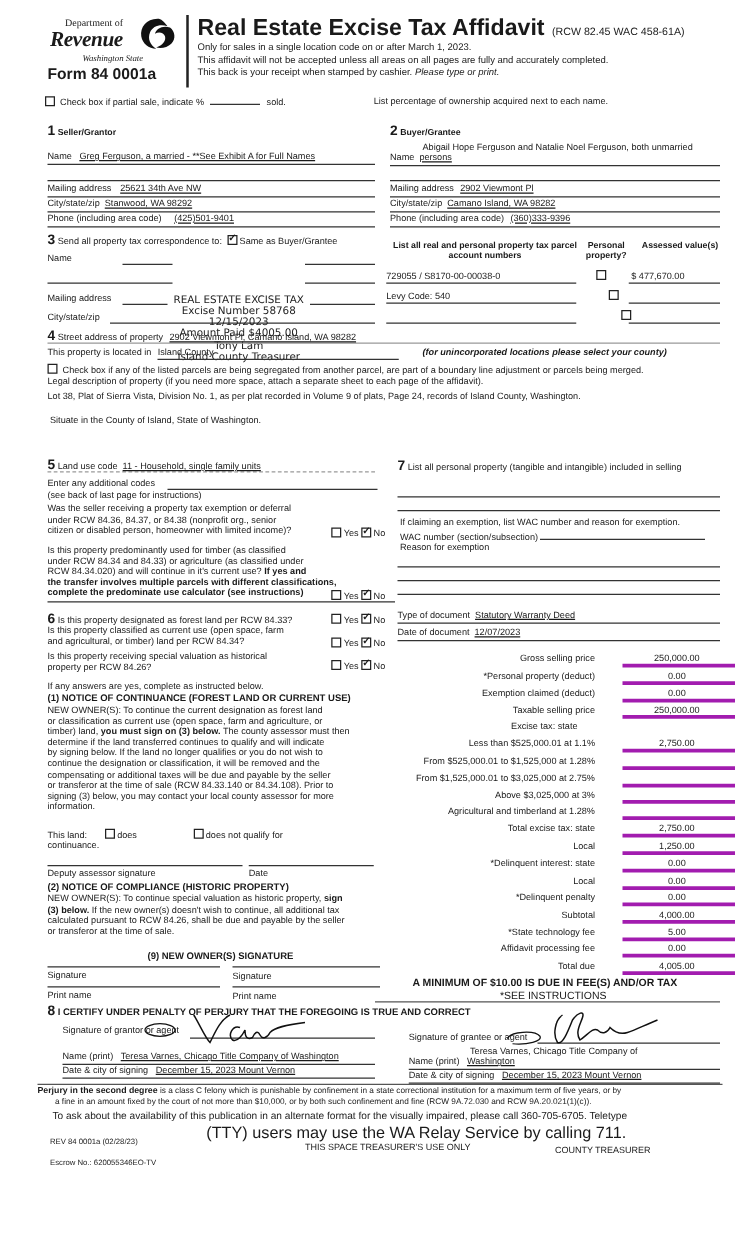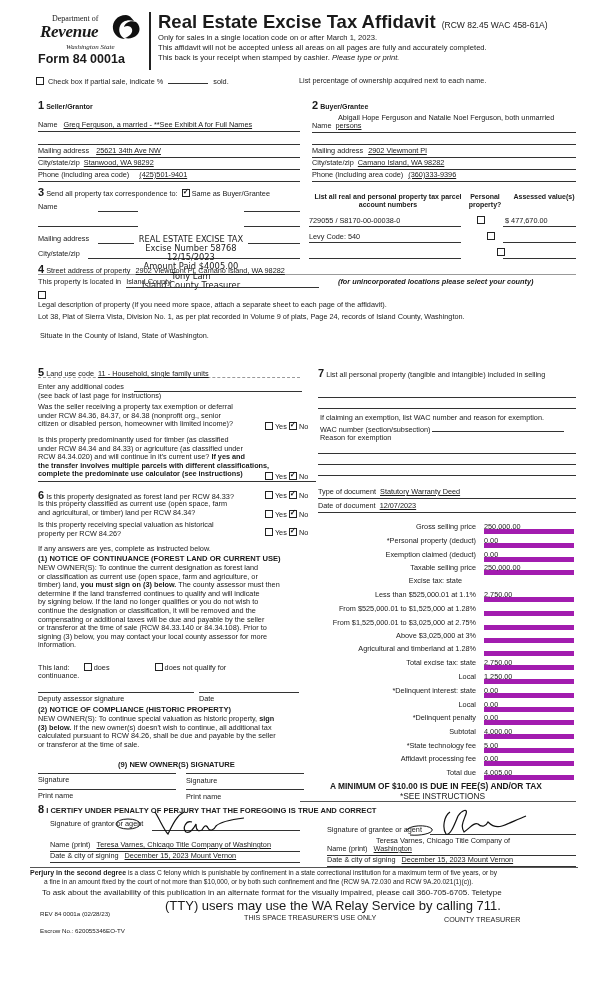--- a/index.html
+++ b/index.html
@@ -8,21 +8,21 @@
   .abs { position: absolute; }
   .ul { border-bottom: 1px solid #333; }
   .bold { font-weight: bold; }
   .secnum { font-size: 11px; font-weight: bold; }
   .cb { display: inline-block; width: 8px; height: 8px; border: 1px solid #222; vertical-align: -1px; position: relative; background: #fff; }
   .cb.checked::after { content: "✓"; position: absolute; left: 0px; top: -3px; font-size: 8px; font-weight: bold; }
   .yn { position: absolute; font-size: 7.3px; white-space: nowrap; }
   .center { text-align: center; }
   .fee-row { position: absolute; left: 300px; width: 280px; height: 13px; }
   .fee-label { position: absolute; right: 104px; top: 0; white-space: nowrap; }
-  .fee-val { position: absolute; left: 184px; width: 90px; top: 0; text-align: left; border-bottom: 5px solid #a21caf; padding-right: 3px; height: 11px; }
+  .fee-val { position: absolute; left: 198px; width: 90px; top: 0; text-align: center; border-bottom: 3px solid #a21caf; padding-right: 3px; height: 11px; }
   .stamp { font-family: "DejaVu Sans", sans-serif; font-size: 8.3px; color: #222; text-align: center; line-height: 1.1; }
   svg { overflow: visible; }
 </style>
 </head>
 <body>
 
 
 
 
 <div class="abs" style="left:36px;top:12px;width:110px;height:40px;">
@@ -155,20 +155,21 @@
   <span>Street address of property</span>
   <span style="margin-left:3px;text-decoration:underline;">2902 Viewmont Pl, Camano Island, WA 98282</span>
 </div>
 <div class="abs" style="left:38px;top:278px;white-space:nowrap;">
   <span>This property is located in</span>
   <span class="ul" style="display:inline-block;width:193px;margin-left:3px;">Island County</span>
 </div>
 <div class="abs bold" style="left:338px;top:278px;font-style:italic;">(for unincorporated locations please select your county)</div>
 <div class="abs" style="left:38px;top:291px;white-space:nowrap;">
   <span class="cb"></span>
+  <span style="margin-left:2px;">Check box if any of the listed parcels are being segregated from another parcel, are part of a boundary line adjustment or parcels being merged.</span>
 </div>
 <div class="abs" style="left:38px;top:301px;">Legal description of property (if you need more space, attach a separate sheet to each page of the affidavit).</div>
 <div class="abs" style="left:38px;top:313px;white-space:nowrap;">Lot 38, Plat of Sierra Vista, Division No. 1, as per plat recorded in Volume 9 of plats, Page 24, records of Island County, Washington.</div>
 <div class="abs" style="left:40px;top:332px;white-space:nowrap;">Situate in the County of Island, State of Washington.</div>
 
 
 <div class="abs" style="left:38px;top:366px;width:262px;border-bottom:1px dashed #999;white-space:nowrap;height:12px;">
   <span class="secnum">5</span>
   <span>Land use code</span>
   <span style="text-decoration:underline;margin-left:2px;">11 - Household, single family units</span>

